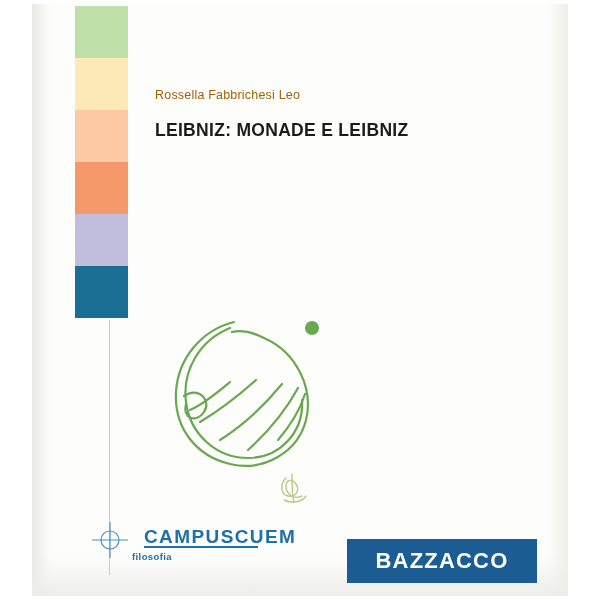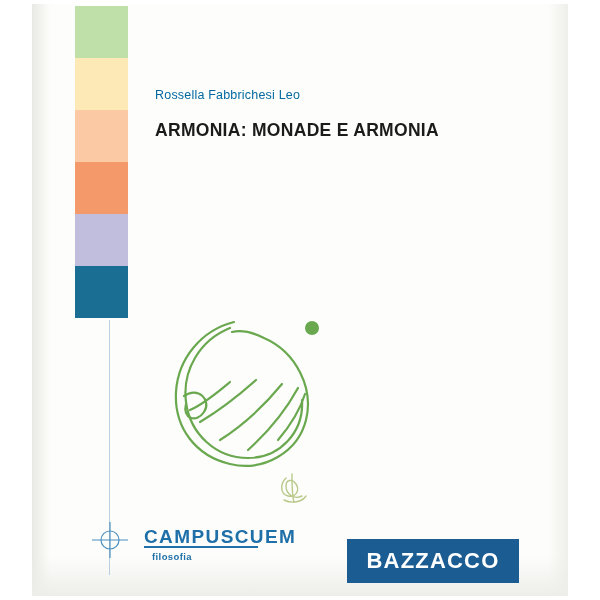--- a/index.html
+++ b/index.html
@@ -80,21 +80,21 @@
     height: 255px;
     background: #b9cfe0;
   }
 
   
   .author {
     position: absolute;
     left: 155px;
     top: 88px;
     font-size: 12.5px;
-    color: #0369a1;
+    color: #a16207;
     letter-spacing: 0.2px;
   }
 
   
   .title {
     position: absolute;
     left: 155px;
     top: 120px;
     font-size: 17.5px;
     font-weight: bold;
@@ -137,34 +137,34 @@
   .imprint-underline {
     position: absolute;
     left: 52px;
     top: 34px;
     width: 114px;
     height: 2px;
     background: #1f6fa8;
   }
   .imprint-sub {
     position: absolute;
-    left: 60px;
+    left: 40px;
     top: 39px;
     font-size: 9.5px;
     font-weight: bold;
     color: #1f6fa8;
     letter-spacing: 0.4px;
   }
 
   
   .publisher {
     position: absolute;
     left: 347px;
     top: 539px;
-    width: 172px;
+    width: 190px;
     height: 44px;
     background: #1b5d93;
     display: flex;
     align-items: center;
     justify-content: center;
   }
   .publisher-name {
     color: #ffffff;
     font-size: 22px;
     font-weight: bold;
@@ -186,21 +186,21 @@
     <div class="color-band" style="background:#fde9b5"></div>
     <div class="color-band" style="background:#fbc9a4"></div>
     <div class="color-band" style="background:#f49a6a"></div>
     <div class="color-band" style="background:#c0bedc"></div>
     <div class="color-band" style="background:#1a6e93"></div>
   </div>
 
   <div class="vrule"></div>
 
   <div class="author">Rossella Fabbrichesi Leo</div>
-  <div class="title">ARMONIA: MONADE E ARMONIA</div>
+  <div class="title">LEIBNIZ: MONADE E LEIBNIZ</div>
 
   <div class="drawing">
     <svg width="190" height="220" viewBox="0 0 190 220" fill="none" xmlns="http://www.w3.org/2000/svg">
       <g stroke="#6aa84f" stroke-width="2.2" fill="none" stroke-linecap="round" stroke-linejoin="round">
         <path d="M74 22 C42 30, 18 58, 16 92 C14 128, 36 156, 70 164 C104 172, 138 152, 146 120 C154 88, 136 52, 104 38 C92 32, 80 30, 72 32"></path>
         <path d="M70 28 C40 40, 22 70, 26 102 C30 134, 56 158, 88 158 C120 158, 144 132, 142 100"></path>
         <path d="M24 96 C38 86, 52 100, 44 112 C36 124, 22 118, 26 104"></path>
         <path d="M30 110 C44 104, 58 92, 70 82"></path>
         <path d="M40 122 C60 110, 78 96, 96 80"></path>
         <path d="M60 140 C82 126, 104 106, 122 84"></path>

